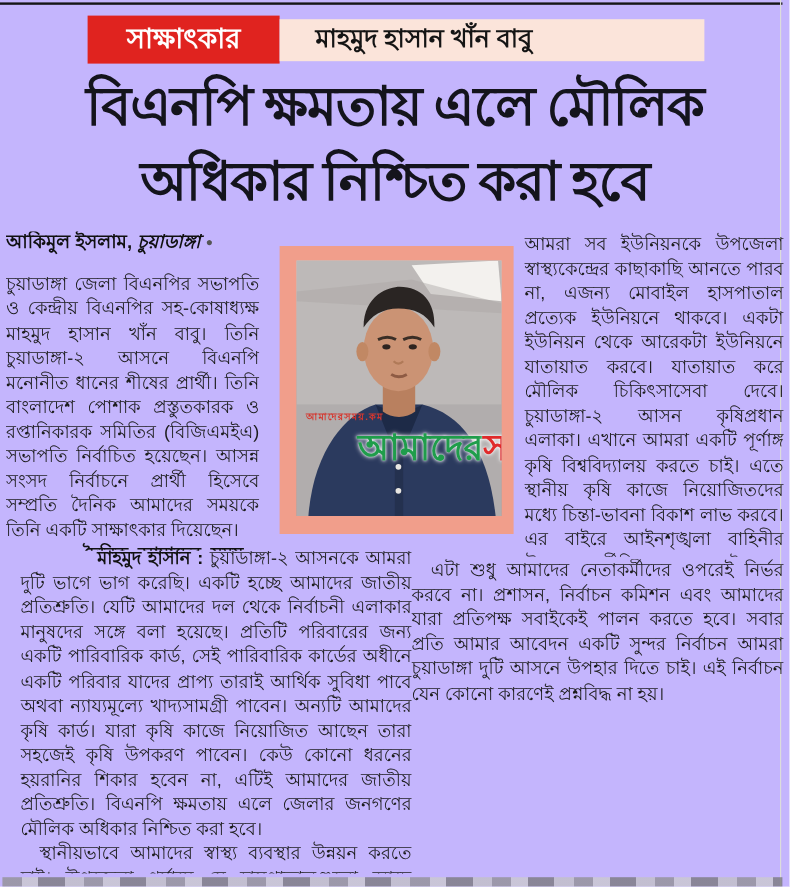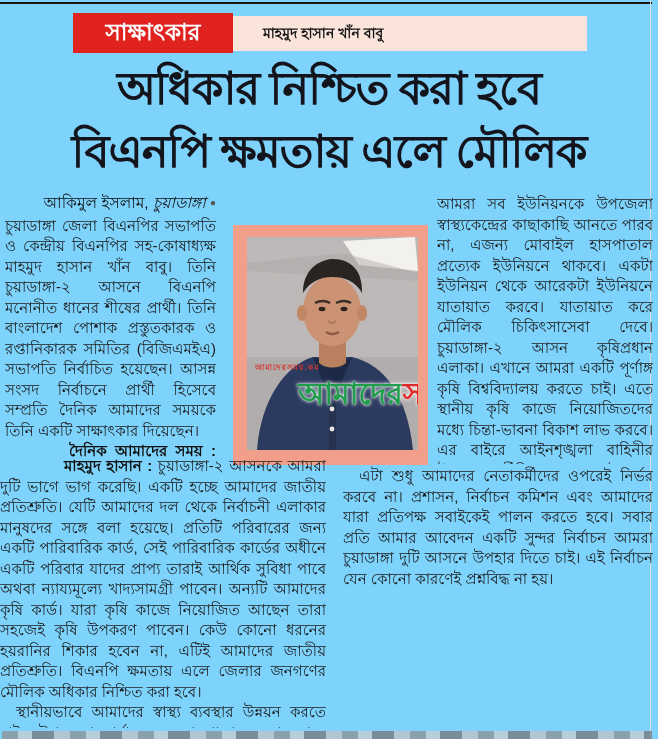--- a/index.html
+++ b/index.html
@@ -1,58 +1,58 @@
 <!DOCTYPE html>
 <html lang="bn"><head>
 <meta charset="utf-8">
 <style>
   html,body{margin:0;padding:0;background:#ffffff;}
   #page{
-    position:relative;width:658px;height:739px;background:#7dd3fc;overflow:hidden;
+    position:relative;width:658px;height:739px;background:#c4b5fd;overflow:hidden;
     font-family:"Liberation Sans", sans-serif;color:#1b1b1b;
   }
   
   .top-rule{position:absolute;left:0;top:2px;width:652px;height:2px;background:#161616;}
   .right-rule{position:absolute;left:650px;top:0;width:1px;height:739px;background:#dcdcdc;}
 
   
   .section-tab{
     position:absolute;left:73px;top:13px;width:160px;height:40px;background:#e0231f;
     display:flex;align-items:center;justify-content:center;
     color:#ffffff;font-weight:bold;font-size:23px;
   }
   .name-bar{
     position:absolute;left:233px;top:16px;width:354px;height:35px;background:#fbe4da;
     display:flex;align-items:center;padding-left:30px;box-sizing:border-box;
-    color:#141414;font-weight:bold;font-size:14px;
+    color:#141414;font-weight:bold;font-size:21px;
   }
 
   
   .headline{
     position:absolute;left:0;top:58px;width:658px;text-align:center;
     color:#14141c;font-weight:bold;font-family:"Liberation Serif", serif;
     font-size:45px;line-height:63px;letter-spacing:-1px;
   }
 
   
   .col{position:absolute;overflow:hidden;font-size:15px;line-height:20.5px;text-align:justify;color:#1c1c1c;}
   .col p{margin:0;}
   .col p.qa{text-indent:16px;}
   .col b.lead{font-weight:bold;color:#111;margin-left:48px;}
-  .byline{font-weight:normal;font-size:15.5px;text-align:right;margin-bottom:2px;color:#101010;}
+  .byline{font-weight:bold;font-size:15.5px;text-align:left;margin-bottom:14px;color:#101010;}
   .byline .loc{font-style:italic;}
   .byline .dot{font-size:10px;color:#555;vertical-align:2px;}
 
   .col-intro   {left:5px;  top:193px;width:211px;height:266px;}
-  .col-left-w  {left:0;  top:456px;width:326px;height:272px;}
+  .col-left-w  {left:17px;  top:456px;width:326px;height:272px;}
   .col-right-n {left:437px;top:194px;width:216px;height:270px;}
   .col-right-w {left:343px;top:466px;width:310px;height:262px;}
 
   
-  .photo-mat{position:absolute;left:233px;top:205px;width:195px;height:240px;background:#f19e8b;margin-top:20px;}
+  .photo-mat{position:absolute;left:233px;top:205px;width:195px;height:240px;background:#f19e8b;}
   .photo{position:absolute;left:14px;top:12px;width:171px;height:213px;overflow:hidden;
          background:linear-gradient(180deg,#c6c3c2 0%,#b4b0af 45%,#a7a3a2 100%);}
   .watermark{position:absolute;left:0;top:140px;width:195px;text-align:center;line-height:34px;
              font-weight:bold;font-size:30px;white-space:nowrap;
              text-shadow:0 0 2px #fff,0 0 4px #fff;padding-left:33px;}
   .wm-green{color:#1f9d4b;}
   .wm-red{color:#e02a2a;}
   .wm-small{position:absolute;left:8px;top:124px;font-size:8px;font-weight:bold;color:#d5372f;
             text-shadow:none;letter-spacing:1px;}
 
@@ -71,22 +71,22 @@
   <div class="right-rule"></div>
 
   <div class="section-tab">
     <span>সাক্ষাৎকার</span>
   </div>
   <div class="name-bar">
     <span>মাহমুদ হাসান খাঁন বাবু</span>
   </div>
 
   <div class="headline">
+    <div>বিএনপি ক্ষমতায় এলে মৌলিক</div>
     <div>অধিকার নিশ্চিত করা হবে</div>
-    <div>বিএনপি ক্ষমতায় এলে মৌলিক</div>
   </div>
 
   <div class="col col-intro">
     <div class="byline">
       <span>আকিমুল ইসলাম,</span><span class="loc"> চুয়াডাঙ্গা </span><span class="dot">●</span>
     </div>
     <p>চুয়াডাঙ্গা জেলা বিএনপির সভাপতি ও কেন্দ্রীয় বিএনপির সহ-কোষাধ্যক্ষ মাহমুদ হাসান খাঁন বাবু। তিনি চুয়াডাঙ্গা-২ আসনে বিএনপি মনোনীত ধানের শীষের প্রার্থী। তিনি বাংলাদেশ পোশাক প্রস্তুতকারক ও রপ্তানিকারক সমিতির (বিজিএমইএ) সভাপতি নির্বাচিত হয়েছেন। আসন্ন সংসদ নির্বাচনে প্রার্থী হিসেবে সম্প্রতি দৈনিক আমাদের সময়কে তিনি একটি সাক্ষাৎকার দিয়েছেন।</p>
     <p class="qa"><b class="lead">দৈনিক আমাদের সময় :</b><span> আপনার এলাকার ভোটারদের নিয়ে আপনার নির্বাচনী প্রতিক্রিয়া কী?</span></p>
   </div>
 

